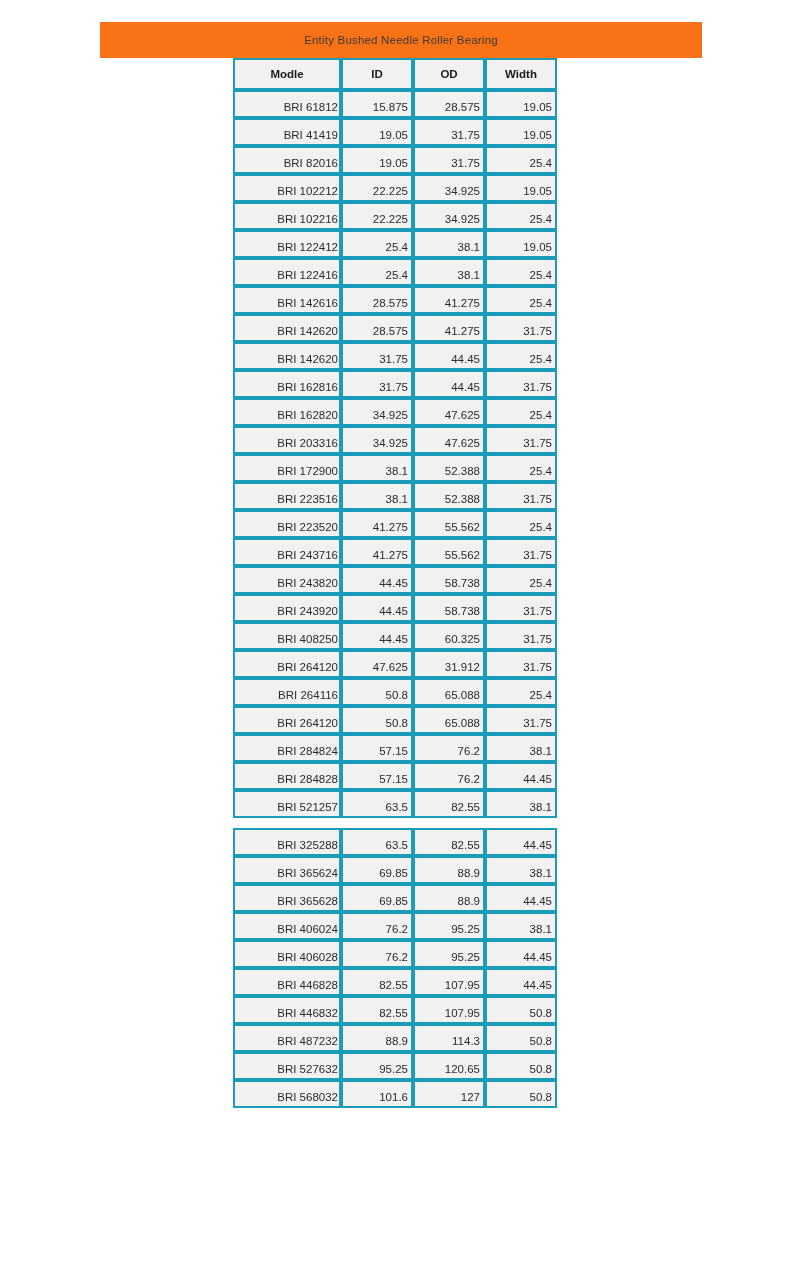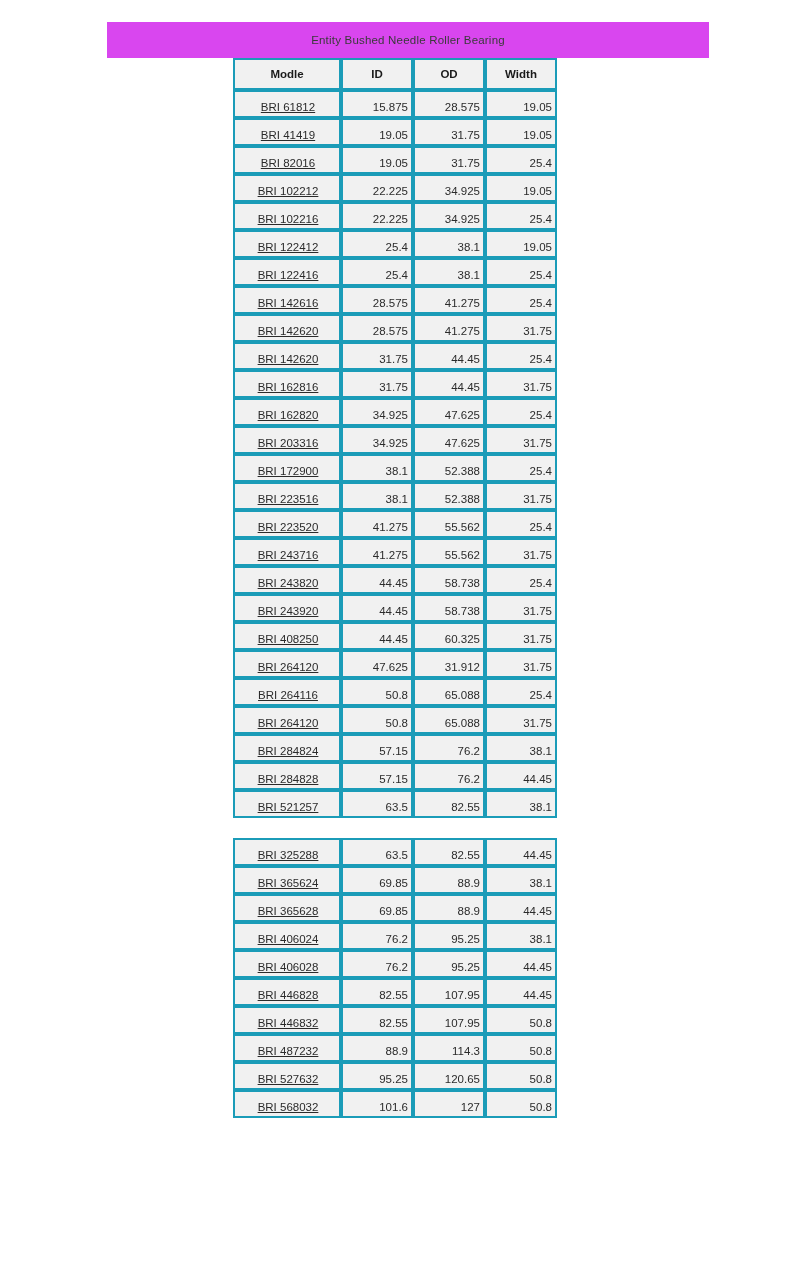--- a/index.html
+++ b/index.html
@@ -12,25 +12,25 @@
     width: 793px;
     height: 1269px;
     position: relative;
     font-family: "Liberation Sans", "DejaVu Sans", sans-serif;
     overflow: hidden;
   }
 
   
   #title-band {
     position: absolute;
-    left: 107px;
+    left: 100px;
     top: 22px;
     width: 602px;
     height: 36px;
-    background: #d946ef;
+    background: #f97316;
     display: flex;
     align-items: center;
     justify-content: center;
   }
   #title-text {
     font-size: 11.5px;
     color: #3a3a3a;
     letter-spacing: 0.2px;
     white-space: nowrap;
   }
@@ -44,21 +44,21 @@
   }
 
   table.bearing-table {
     width: 324px;
     border-collapse: separate;
     border-spacing: 0;
     table-layout: fixed;
     background: #ffffff;
   }
   table.bearing-table + table.bearing-table {
-    margin-top: 20px;
+    margin-top: 10px;
   }
 
   col.c-model { width: 108px; }
   col.c-id    { width: 72px;  }
   col.c-od    { width: 72px;  }
   col.c-width { width: 72px;  }
 
   table.bearing-table th,
   table.bearing-table td {
     border: 2px solid #1b9cb8;
@@ -74,25 +74,24 @@
   table.bearing-table th {
     font-weight: bold;
     text-align: center;
     vertical-align: middle;
     height: 32px;
     color: #1a1a1a;
     margin-left: 47px;
   }
 
   td.cell-model {
-    text-align: center;
+    text-align: right;
     padding-left: 3px;
     vertical-align: bottom;
     padding-bottom: 3px;
-    text-decoration: underline;
   }
   td.cell-num {
     text-align: right;
     padding-right: 3px;
     vertical-align: bottom;
     padding-bottom: 3px;
   }
 </style>
 </head>
 <body>

